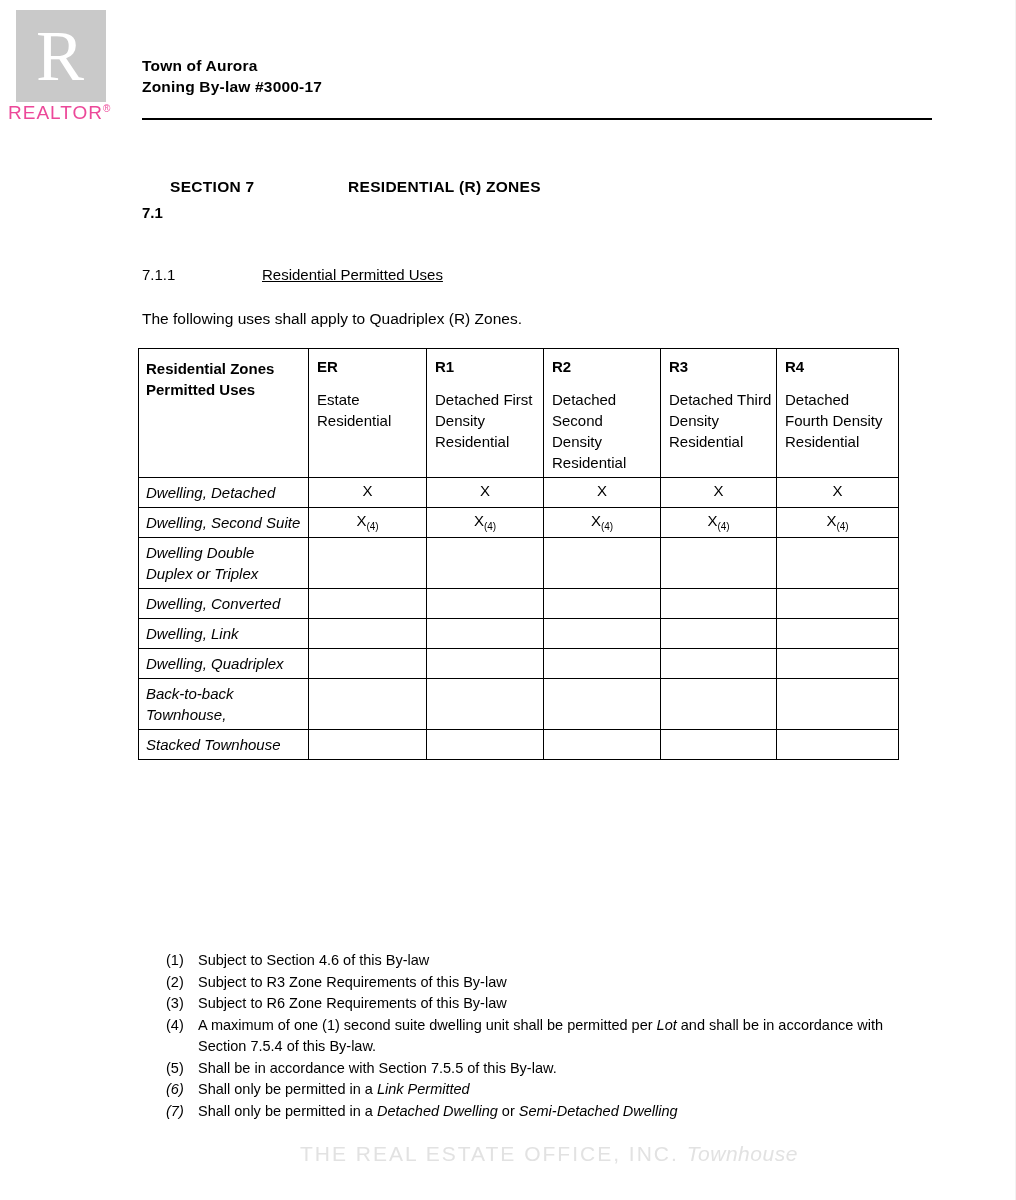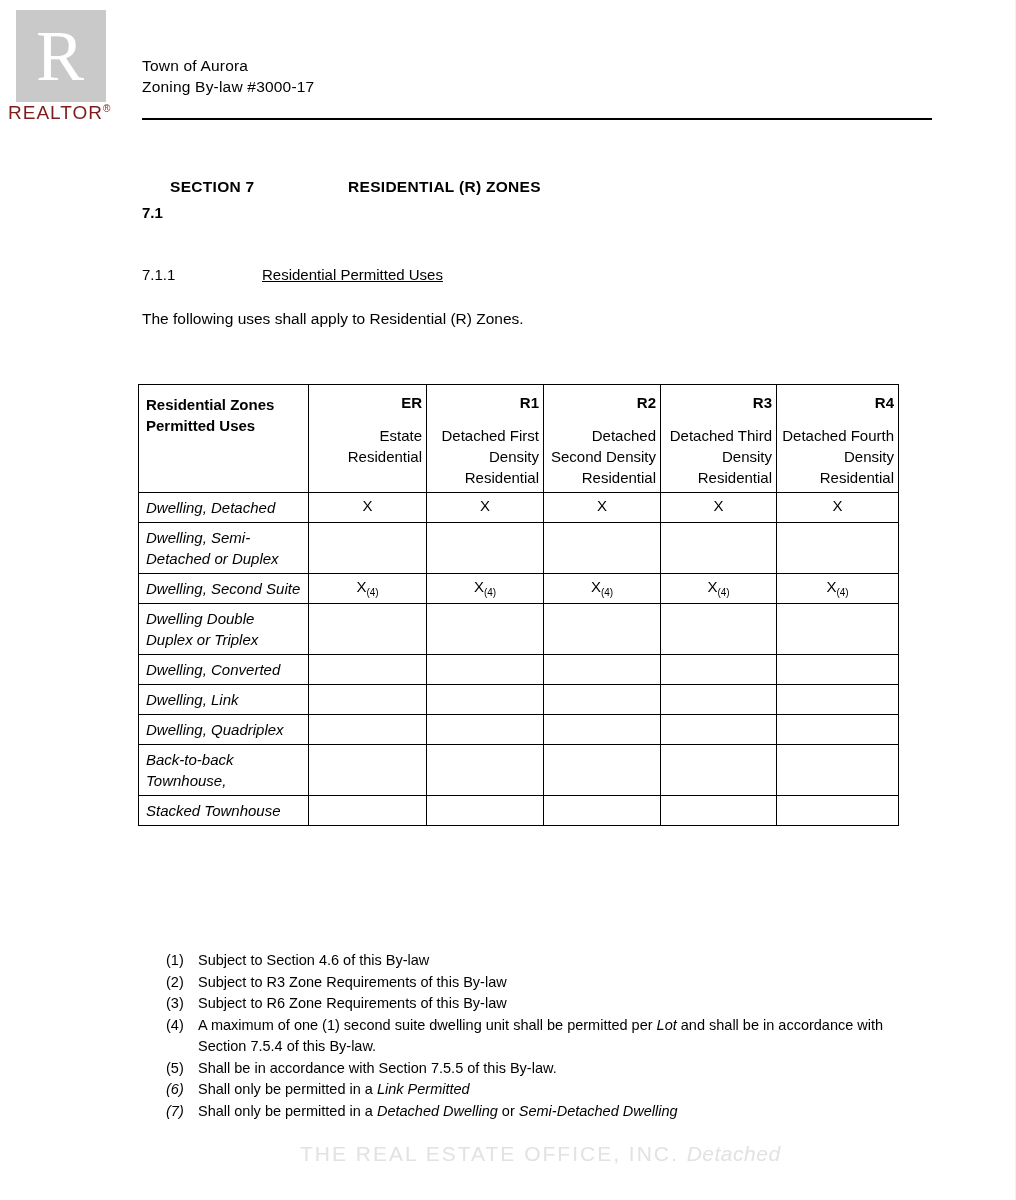--- a/index.html
+++ b/index.html
@@ -43,39 +43,39 @@
     color: #ffffff;
     letter-spacing: -2px;
   }
   .logo-text {
     position: absolute;
     left: 0px;
     top: 92px;
     font-family: "Liberation Sans", sans-serif;
     font-size: 19px;
     letter-spacing: 1px;
-    color: #7f1d1d;
+    color: #ec4899;
     white-space: nowrap;
   }
   .logo-text sup {
     font-size: 10px;
     vertical-align: super;
   }
 
   
   .doc-header {
     position: absolute;
     left: 142px;
     top: 55px;
     width: 790px;
   }
   .doc-header .line1,
   .doc-header .line2 {
     font-size: 15.5px;
-    font-weight: normal;
+    font-weight: bold;
     line-height: 21px;
     letter-spacing: 0.2px;
   }
   .header-rule {
     position: absolute;
     left: 142px;
     top: 118px;
     width: 790px;
     height: 2px;
     background: #000000;
@@ -125,32 +125,31 @@
   }
 
   
   .zoning-table {
     position: absolute;
     left: 138px;
     top: 348px;
     border-collapse: collapse;
     table-layout: fixed;
     width: 754px;
-    margin-top: 36px;
   }
   .zoning-table td, .zoning-table th {
     border: 1px solid #000000;
     padding: 0;
     vertical-align: top;
   }
   .zoning-table th.col-head {
-    text-align: right;
-    font-size: 15px;
-    font-weight: bold;
-    padding: 9px 4px 4px 2px;
+    text-align: left;
+    font-size: 15px;
+    font-weight: bold;
+    padding: 9px 4px 4px 8px;
   }
   .zoning-table th.row-head-title {
     text-align: left;
     font-size: 15px;
     font-weight: bold;
     padding: 9px 6px 6px 7px;
     line-height: 21px;
   }
   .col-head .zone-code {
     display: block;
@@ -261,21 +260,21 @@
 <div class="section-row">
   <span class="sec-num">SECTION 7</span><span class="sec-title">RESIDENTIAL (R) ZONES</span>
 </div>
 
 <div class="sub-num">7.1</div>
 
 <div class="subsec-row">
   <span class="sec-num">7.1.1</span><span class="sec-title">Residential Permitted Uses</span>
 </div>
 
-<div class="intro-text">The following uses shall apply to Residential (R) Zones.</div>
+<div class="intro-text">The following uses shall apply to Quadriplex (R) Zones.</div>
 
 <table class="zoning-table">
   <colgroup>
     <col class="c0">
       <col class="c1">
       <col class="c2">
       <col class="c3">
       <col class="c4">
       <col class="c5">
   </colgroup>
@@ -307,28 +306,20 @@
   <tbody>
       <tr>
         <td class="use-cell">Dwelling, Detached</td>
         <td class="mark"><span>X</span></td>
         <td class="mark"><span>X</span></td>
         <td class="mark"><span>X</span></td>
         <td class="mark"><span>X</span></td>
         <td class="mark"><span>X</span></td>
       </tr>
       <tr>
-        <td class="use-cell">Dwelling, Semi-Detached or Duplex</td>
-        <td class="mark">&nbsp;</td>
-        <td class="mark">&nbsp;</td>
-        <td class="mark">&nbsp;</td>
-        <td class="mark">&nbsp;</td>
-        <td class="mark">&nbsp;</td>
-      </tr>
-      <tr>
         <td class="use-cell">Dwelling, Second Suite</td>
         <td class="mark"><span>X</span><span class="sub">(4)</span></td>
         <td class="mark"><span>X</span><span class="sub">(4)</span></td>
         <td class="mark"><span>X</span><span class="sub">(4)</span></td>
         <td class="mark"><span>X</span><span class="sub">(4)</span></td>
         <td class="mark"><span>X</span><span class="sub">(4)</span></td>
       </tr>
       <tr>
         <td class="use-cell">Dwelling Double Duplex or Triplex</td>
         <td class="mark">&nbsp;</td>
@@ -406,16 +397,16 @@
       <span class="fn-text">Shall only be permitted in a <span class="it">Link Permitted</span></span>
     </div>
     <div class="footnote italic-num">
       <span class="fn-num">(7)</span>
       <span class="fn-text">Shall only be permitted in a <span class="it">Detached Dwelling</span> or <span class="it">Semi-Detached Dwelling</span></span>
     </div>
   </div>
 
 <div class="watermark">
   <span class="wm1">THE REAL ESTATE OFFICE, INC.</span>
-  <span class="wm2">Detached</span>
+  <span class="wm2">Townhouse</span>
 </div>
 
 <div class="page-edge"></div>
 
 </body></html>

